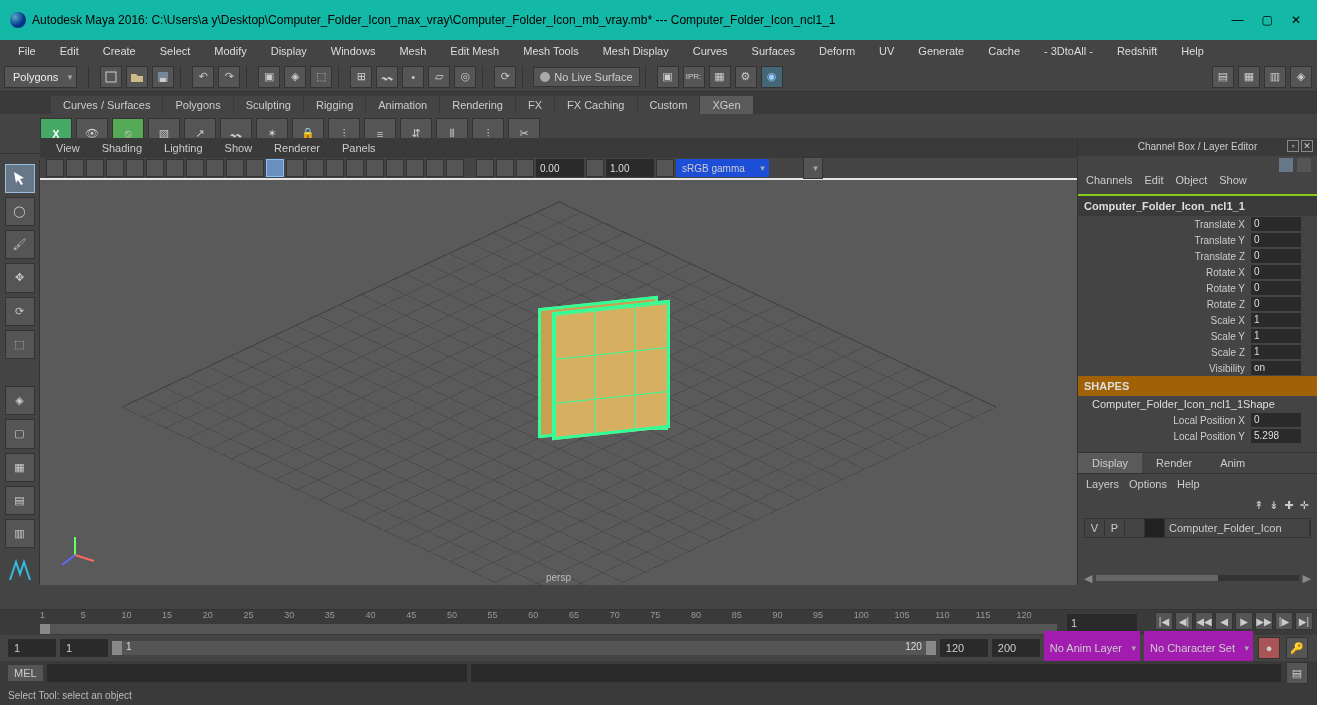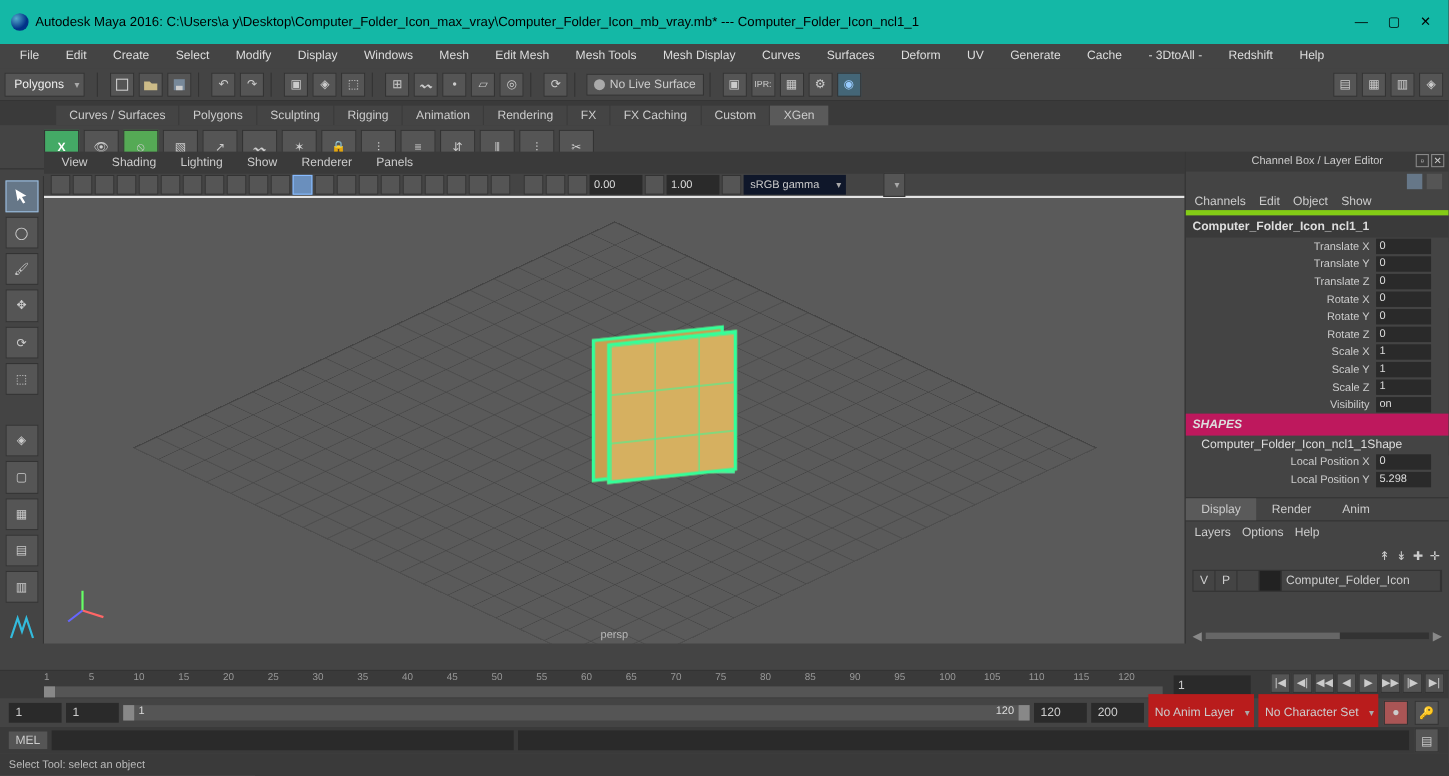--- a/index.html
+++ b/index.html
@@ -25,46 +25,46 @@
   .toolbox { position: absolute; left: 0; top: 160px; width: 40px; bottom: 120px; background:#444; border-right:1px solid #333; display:flex; flex-direction:column; align-items:center; padding-top:4px; gap:4px;}
   .toolbox .tool { width:30px; height:30px; background:#555; border:1px solid #333; display:flex; align-items:center; justify-content:center;}
   .toolbox .tool.sel { background:#678; border-color:#9bd;}
   .viewport-wrap { position:absolute; left:40px; top:138px; right:240px; bottom:120px; background:#444; }
   .panel-menubar { height:20px; background:#3a3a3a; display:flex; align-items:center; gap:2px; padding-left:6px;}
   .panel-menubar span { padding: 2px 10px; color:#ccc;}
   .panel-toolbar { height:22px; background:#444; display:flex; align-items:center; gap:2px; padding-left:6px; border-bottom:2px solid #e5e5e5;}
   .ptool { width:18px; height:18px; background:#555; border:1px solid #333; }
   .ptool.on { background:#6a8fbd; border-color:#8bf;}
   .numfield { background:#2a2a2a; width:48px; height:18px; color:#ddd; padding:0 4px; display:flex; align-items:center; font-size:10px;}
-  .gamma { background:#0f172a; height:18px; padding:0 24px 0 6px; position:relative; display:flex; align-items:center; font-size:10px;}
+  .gamma { background:#1d4ed8; height:18px; padding:0 24px 0 6px; position:relative; display:flex; align-items:center; font-size:10px;}
   .gamma::after{content:"▾"; position:absolute; right:4px; color:#aaa; font-size:9px;}
   .viewport { position:absolute; left:0; top:42px; right:0; bottom:0; background:#5a5a5a; overflow:hidden;}
   .grid { position:absolute; left:50%; top:56%; transform:translate(-50%,-50%) rotateX(62deg) rotateZ(45deg); width:620px; height:620px;
     background-image: linear-gradient(#444 1px, transparent 1px), linear-gradient(90deg,#444 1px, transparent 1px);
     background-size: 31px 31px; border:1px solid #444;}
   .axis { position:absolute; left:20px; bottom:12px; font-size:9px;}
   .axis svg { display:block;}
   .camname { position:absolute; left:50%; bottom:2px; transform:translateX(-50%); color:#bbb; font-size:10px;}
   .folder3d { position:absolute; left:48%; top:30%; transform:translateX(-50%); }
   .folder3d .back { position:absolute; width:120px; height:130px; background:#c8a050; border:3px solid #3f9; transform:skewY(-6deg);}
   .folder3d .paper { position:absolute; left:60px; top:8px; width:70px; height:120px; background:#ddd; border:2px solid #3f9;
     background-image: repeating-linear-gradient(#ddd 0 8px,#aaa 8px 10px);}
   .folder3d .front { position:absolute; left:14px; top:4px; width:118px; height:128px; background:#d6b060; border:3px solid #3f9; transform:skewY(-6deg);
     background-image: linear-gradient(#3f9 1px,transparent 1px),linear-gradient(90deg,#3f9 1px,transparent 1px); background-size:40px 44px;}
   .right-panel { position:absolute; right:0; top:138px; width:240px; bottom:120px; background:#444; border-left:1px solid #333; font-size:11px;}
   .rp-title { height:18px; background:#3a3a3a; text-align:center; color:#ccc; font-size:10px; line-height:18px; position:relative;}
   .rp-title .boxicons{ position:absolute; right:4px; top:2px; display:flex; gap:2px;}
   .rp-title .boxicons span{width:12px;height:12px; border:1px solid #888; font-size:9px; line-height:10px;}
-  .rp-tabs { height:22px; display:flex; align-items:center; gap:12px; padding:0 8px; border-bottom:5px solid #84cc16;}
+  .rp-tabs { height:22px; display:flex; align-items:flex-start; gap:12px; padding:0 8px; border-bottom:2px solid #84cc16;}
   .rp-tabs span{color:#ccc;}
   .rp-objname{ padding:4px 6px; background:#3a3a3a; color:#ddd; font-weight:bold;}
   .attr-row{ display:flex; align-items:center; height:16px; padding-right:16px;}
   .attr-row .lbl{ flex:1; text-align:right; padding-right:6px; color:#ccc; font-size:10px;}
   .attr-row .val{ width:50px; background:#2a2a2a; height:14px; color:#ddd; padding:0 3px; font-size:10px; line-height:14px;}
-  .shapes-hdr{padding:4px 6px; background:#be185d; color:#ddd; font-weight:bold;font-style:italic;}
+  .shapes-hdr{padding:4px 6px; background:#a16207; color:#ddd; font-weight:bold;}
   .layer-tabs{height:22px; display:flex; border-top:1px solid #333; border-bottom:1px solid #333;}
   .layer-tabs span{flex:0 0 auto; padding:4px 14px; color:#ccc;}
   .layer-tabs span.active{background:#5a5a5a;}
   .layer-menu{height:20px; display:flex; gap:10px; padding:0 8px; align-items:center;}
   .layer-btns{height:22px; display:flex; justify-content:flex-end; gap:6px; padding:0 8px; align-items:center;}
   .layer-row{display:flex; align-items:center; height:20px; border:1px solid #333; margin:2px 6px;}
   .layer-row span{border-right:1px solid #333; height:100%; display:flex; align-items:center; justify-content:center;}
   .timeline{position:absolute; left:0; right:0; bottom:70px; height:26px; background:#3a3a3a; border-top:1px solid #333;}
   .timeline-nums{position:absolute; left:40px; right:260px; top:0; height:14px; display:flex; color:#999; font-size:9px;}
   .timeline-nums span{flex:1; text-align:left;}
@@ -73,21 +73,21 @@
   .timeline-cur{position:absolute; right:180px; top:4px; width:70px; height:18px; background:#2a2a2a; padding:0 4px; line-height:18px;}
   .play-ctrls{position:absolute; right:4px; top:2px; display:flex; gap:2px;}
   .play-ctrls span{width:18px; height:18px; background:#555; border:1px solid #333; display:flex; align-items:center; justify-content:center; font-size:10px;}
   .range-bar{position:absolute; left:0; right:0; bottom:44px; height:26px; background:#444; display:flex; align-items:center; gap:4px; padding:0 8px;}
   .rb-field{background:#2a2a2a; height:18px; padding:0 6px; display:flex; align-items:center; min-width:48px;}
   .rb-slider{flex:1; height:14px; background:#555; position:relative;}
   .rb-slider .l{position:absolute;left:0;top:0;width:10px;height:14px;background:#888;}
   .rb-slider .r{position:absolute;right:0;top:0;width:10px;height:14px;background:#888;}
   .rb-slider .lbl-l{position:absolute;left:14px;top:0;font-size:10px;color:#ddd;}
   .rb-slider .lbl-r{position:absolute;right:14px;top:0;font-size:10px;color:#ddd;}
-  .rb-drop{background:#b91c1c;height:34px;padding:0 18px 0 6px;position:relative; display:flex; align-items:center; min-width:90px;}
+  .rb-drop{background:#a21caf;height:34px;padding:0 18px 0 6px;position:relative; display:flex; align-items:center; min-width:90px;}
   .rb-drop::after{content:"▾";position:absolute;right:4px;color:#aaa;font-size:9px;}
   .cmdline{position:absolute;left:0;right:0;bottom:20px;height:24px;background:#3a3a3a;display:flex;align-items:center;gap:4px;padding:0 8px;}
   .cmdline .mel{background:#555;padding:2px 6px;}
   .cmdline .inp{flex:1;background:#2a2a2a;height:18px; max-width:420px;}
   .cmdline .out{flex:1;background:#2a2a2a;height:18px;}
   .helpline{position:absolute;left:0;right:0;bottom:0;height:20px;background:#3a3a3a;padding:0 8px;display:flex;align-items:center;color:#bbb;font-size:10px;}
   .vtab{position:absolute;right:0;top:140px;width:16px;background:#555;color:#ccc;writing-mode:vertical-rl;text-orientation:mixed;font-size:10px;padding:6px 0;border:1px solid #333;}
   .vtab2{position:absolute;right:0;top:280px;width:16px;background:#444;color:#aaa;writing-mode:vertical-rl;text-orientation:mixed;font-size:10px;padding:6px 0;border:1px solid #333;}
   .livebtn{display:flex;align-items:center;border:1px solid #333;height:20px;padding:0 6px;background:#555;gap:4px;}
   .livebtn .dot{width:10px;height:10px;border-radius:50%;background:#aaa;}

